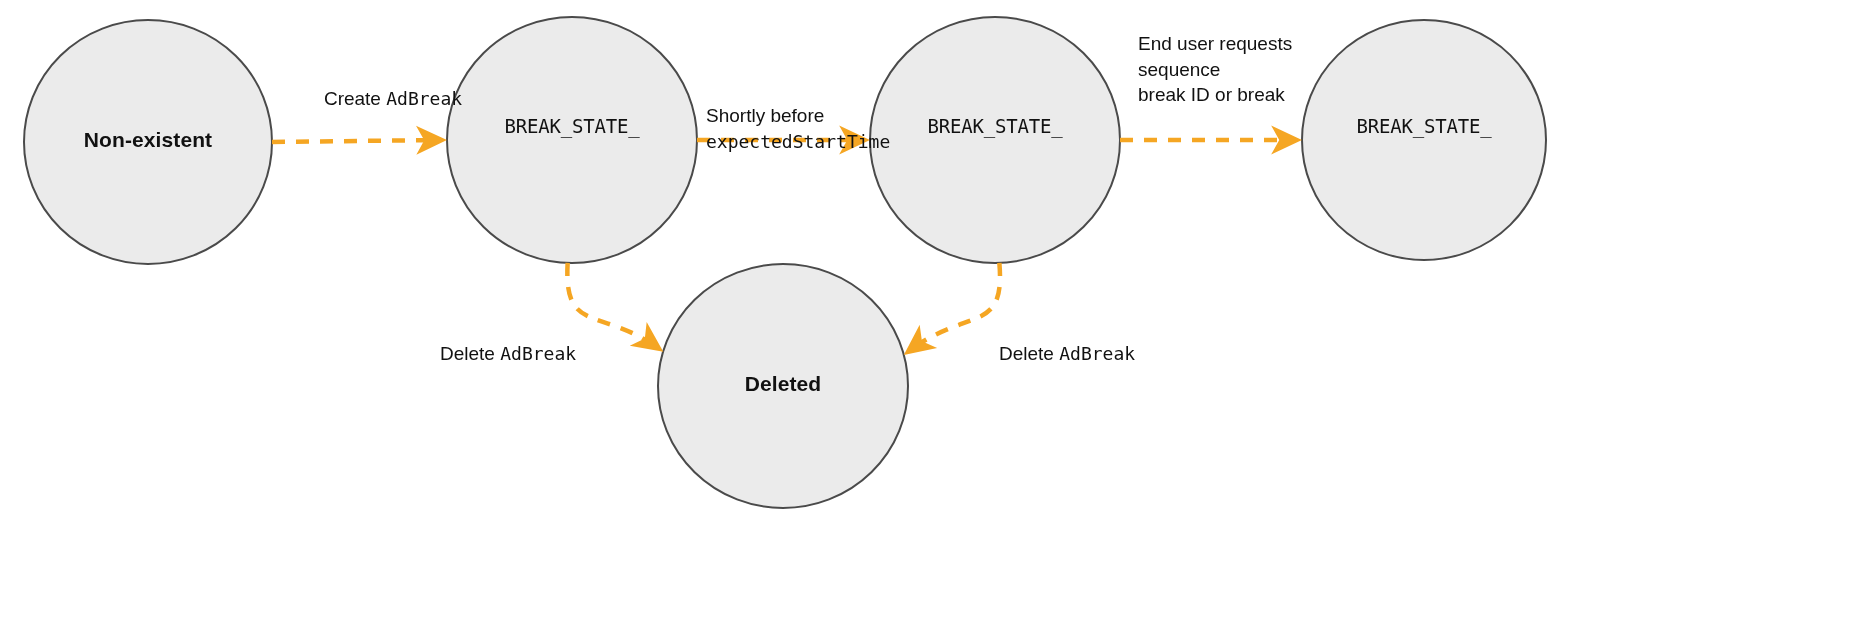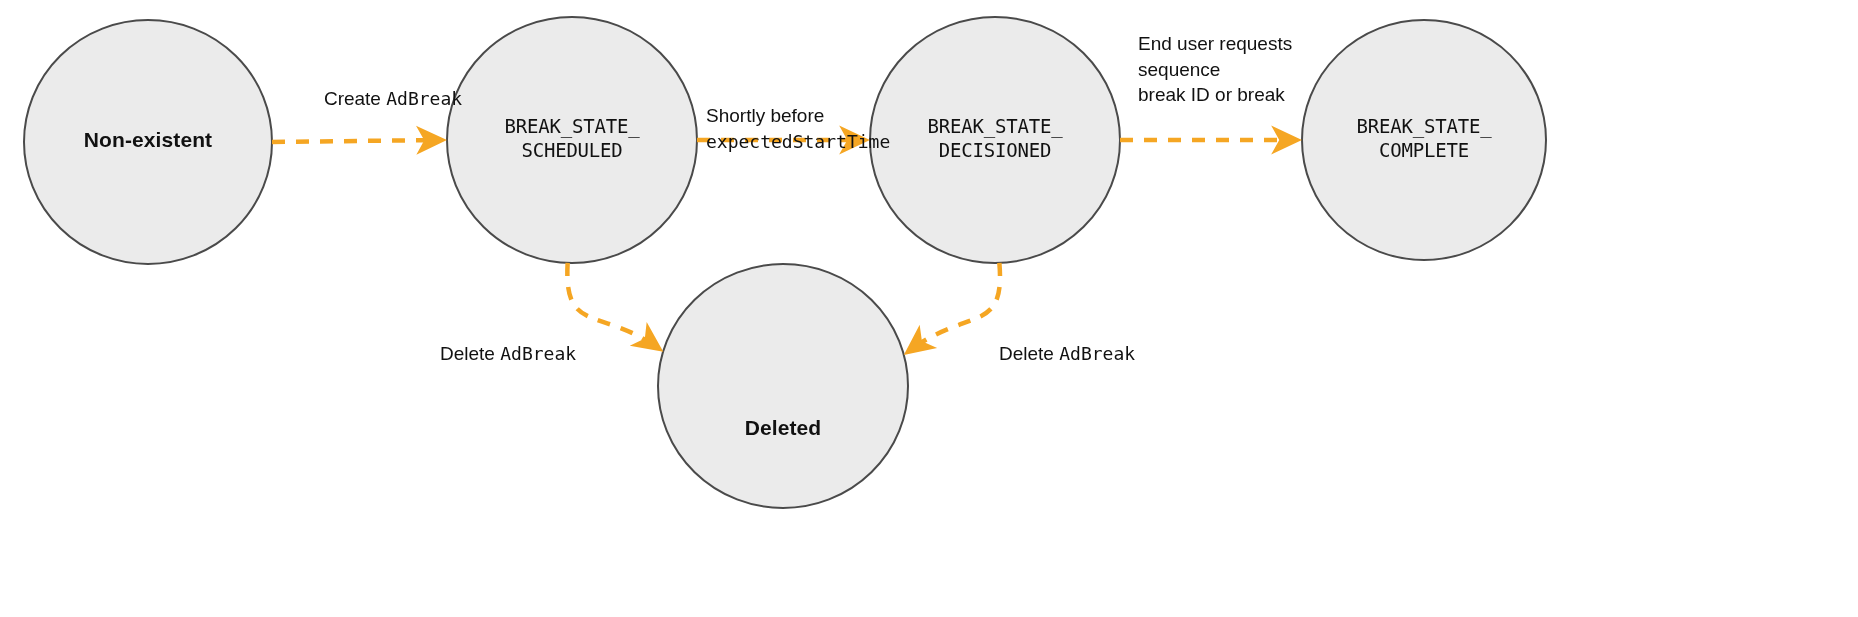--- a/index.html
+++ b/index.html
@@ -86,24 +86,24 @@
         <path d="M 272 142 L 441 140.00000000000003" fill="none" stroke="#f5a623" stroke-width="4.5" stroke-dasharray="13 11" stroke-linecap="butt" marker-end="url(#arrowhead)"></path>
         <path d="M 697 140 L 864 140.00000000000003" fill="none" stroke="#f5a623" stroke-width="4.5" stroke-dasharray="13 11" stroke-linecap="butt" marker-end="url(#arrowhead)"></path>
         <path d="M 1120 140 L 1296 140.00000000000003" fill="none" stroke="#f5a623" stroke-width="4.5" stroke-dasharray="13 11" stroke-linecap="butt" marker-end="url(#arrowhead)"></path>
         <path d="M 567.6375629121874 262.92507172334876 C 563.6375629121874 334.92507172334876, 599.4619055046205 306.33065202382613, 658.4619055046205 348.33065202382613" fill="none" stroke="#f5a623" stroke-width="4.5" stroke-dasharray="13 11" stroke-linecap="butt" marker-end="url(#arrowhead)"></path>
         <path d="M 999.3624370878126 262.92507172334876 C 1005.3624370878126 334.92507172334876, 968.5380944953795 306.33065202382613, 908.5380944953795 351.33065202382613" fill="none" stroke="#f5a623" stroke-width="4.5" stroke-dasharray="13 11" stroke-linecap="butt" marker-end="url(#arrowhead)"></path>
       </g>
   </svg>
 
   <div id="labels-layer">
       <div class="node-label plain" style="left: 24px; width: 248px; top: 126.5px;"><div style="height: 27px;">Non-existent</div></div>
-      <div class="node-label code" style="left: 447px; width: 250px; top: 113.5px;"><div style="height: 24.5px;">BREAK_STATE_</div><div style="height: 24.5px;">SCHEDULED</div></div>
-      <div class="node-label code" style="left: 870px; width: 250px; top: 113.5px;"><div style="height: 24.5px;">BREAK_STATE_</div><div style="height: 24.5px;">DECISIONED</div></div>
-      <div class="node-label code" style="left: 1302px; width: 244px; top: 113.5px;"><div style="height: 24.5px;">BREAK_STATE_</div><div style="height: 24.5px;">COMPLETE</div></div>
-      <div class="node-label plain" style="left: 658px; width: 250px; top: 370.5px;"><div style="height: 27px; margin-top: 44px;">Deleted</div></div>
+      <div class="node-label code" style="left: 447px; width: 250px; top: 113.5px;"><div style="height: 24.5px;">BREAK_STATE_</div></div>
+      <div class="node-label code" style="left: 870px; width: 250px; top: 113.5px;"><div style="height: 24.5px;">BREAK_STATE_</div></div>
+      <div class="node-label code" style="left: 1302px; width: 244px; top: 113.5px;"><div style="height: 24.5px;">BREAK_STATE_</div></div>
+      <div class="node-label plain" style="left: 658px; width: 250px; top: 370.5px;"><div style="height: 27px;">Deleted</div></div>
       <div class="edge-label ctr" style="left: 313px; top: 86px; width: 160px;"><div><span>Create </span><span class="mono">AdBreak</span></div></div>
       <div class="edge-label lft" style="left: 706px; top: 82px; width: 170px; margin-top: 21px;"><div><span>Shortly before</span></div><div><span class="mono">expectedStartTime</span></div></div>
       <div class="edge-label lft" style="left: 1138px; top: 31px; width: 180px;"><div><span>End user requests</span></div><div><span>sequence</span></div><div><span>break ID or break</span></div></div>
       <div class="edge-label lft" style="left: 440px; top: 341px; width: 140px;"><div><span>Delete </span><span class="mono">AdBreak</span></div></div>
       <div class="edge-label lft" style="left: 999px; top: 341px; width: 140px;"><div><span>Delete </span><span class="mono">AdBreak</span></div></div>
     </div>
 
 </div>
 
 </body></html>

